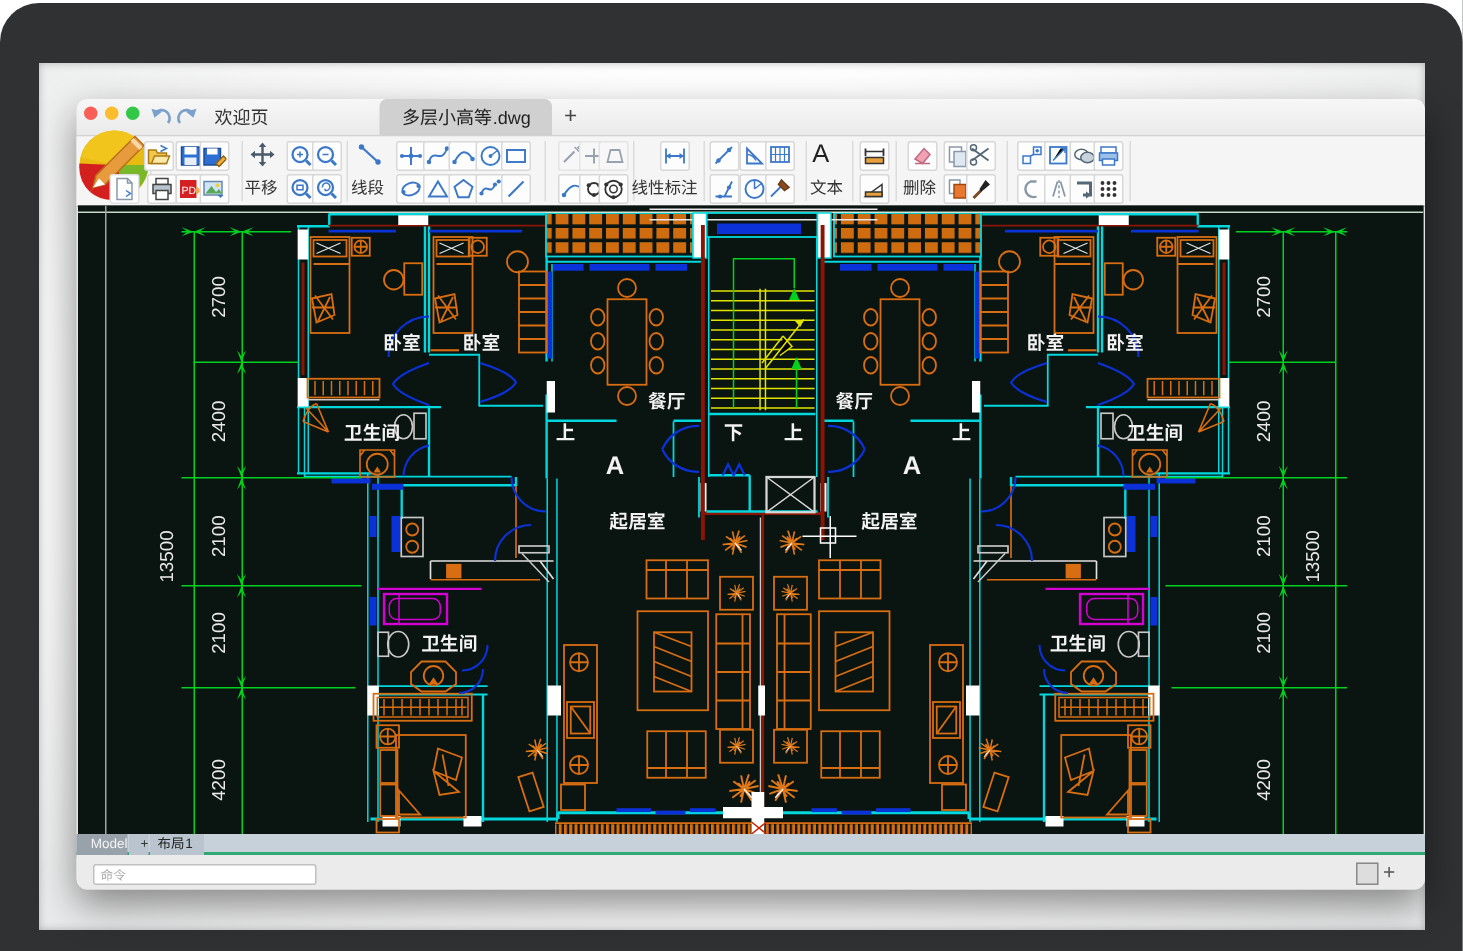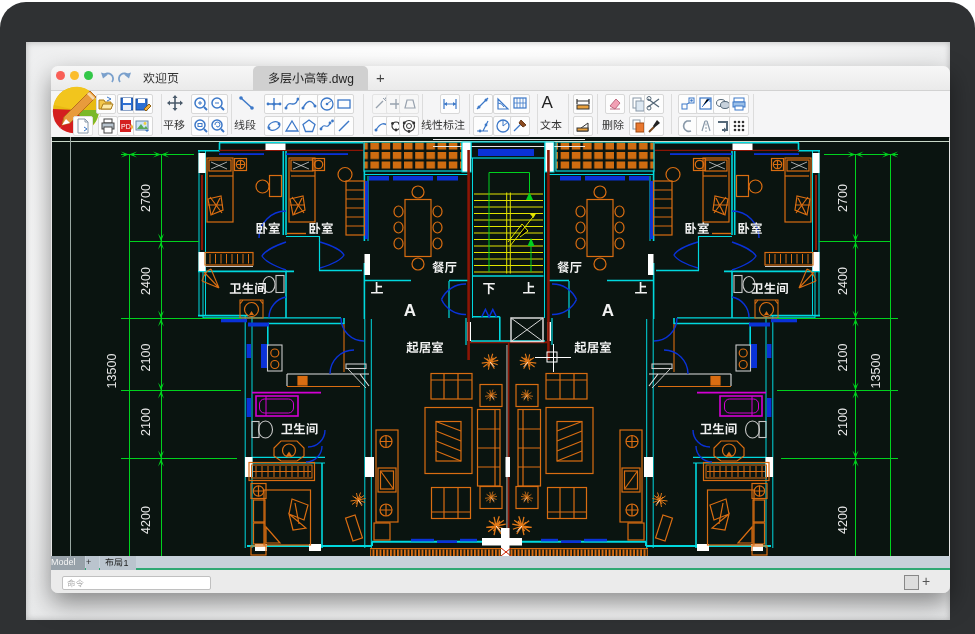--- a/index.html
+++ b/index.html
@@ -10,21 +10,21 @@
 .titlebar{position:absolute;left:0;top:0;width:899px;height:24px;background:linear-gradient(#f7f7f7,#eaeaea);border-radius:7px 7px 0 0;border-bottom:1px solid #d2d2d2;}
 .tl{position:absolute;top:4.5px;width:9px;height:9px;border-radius:50%;}
 .tabtext{position:absolute;top:5px;font-size:12px;color:#333;}
 .activetab{position:absolute;left:202px;top:0px;width:115px;height:24px;background:#d0d0d0;border-radius:5px 5px 0 0;text-align:center;line-height:24px;font-size:12px;color:#222;}
 .toolbar{position:absolute;left:0;top:25px;width:899px;height:46px;background:#f5f5f6;border-bottom:1px solid #b9b9b9;}
 .sep{position:absolute;top:3px;height:40px;width:1px;background:#dcdcdc;}
 .tbtn{position:absolute;width:18px;height:18px;border:1px solid #d8d8d8;background:#fdfdfd;border-radius:2px;}
 .tbtn svg{position:absolute;left:1px;top:1px;}
 .canvas{position:absolute;left:1px;top:71px;width:897px;height:419px;background:#0a1410;}
 .tabbar{position:absolute;left:0px;top:490px;width:899px;height:14px;background:#c7d1da;border-bottom:2px solid #2fa874;box-sizing:border-box;}
-.mtab{position:absolute;top:0;height:16px;font-size:9px;line-height:12px;text-align:left;}
+.mtab{position:absolute;top:0;height:16px;font-size:9px;line-height:12px;text-align:right;}
 .cmdbar{position:absolute;left:0;top:504px;width:899px;height:23px;background:#ebebeb;border-radius:0 0 7px 7px;}
 .cmdin{position:absolute;left:11px;top:6px;width:143px;height:12px;background:#fff;border:1px solid #c0c0c0;border-radius:2px;font-size:8.5px;color:#a8a8a8;line-height:12px;padding-left:4px;}
 </style>
 </head>
 <body>
 <div id="stage">
 <div class="frame"></div>
 <div class="screen"></div>
 <div class="window">
   <div class="titlebar">

